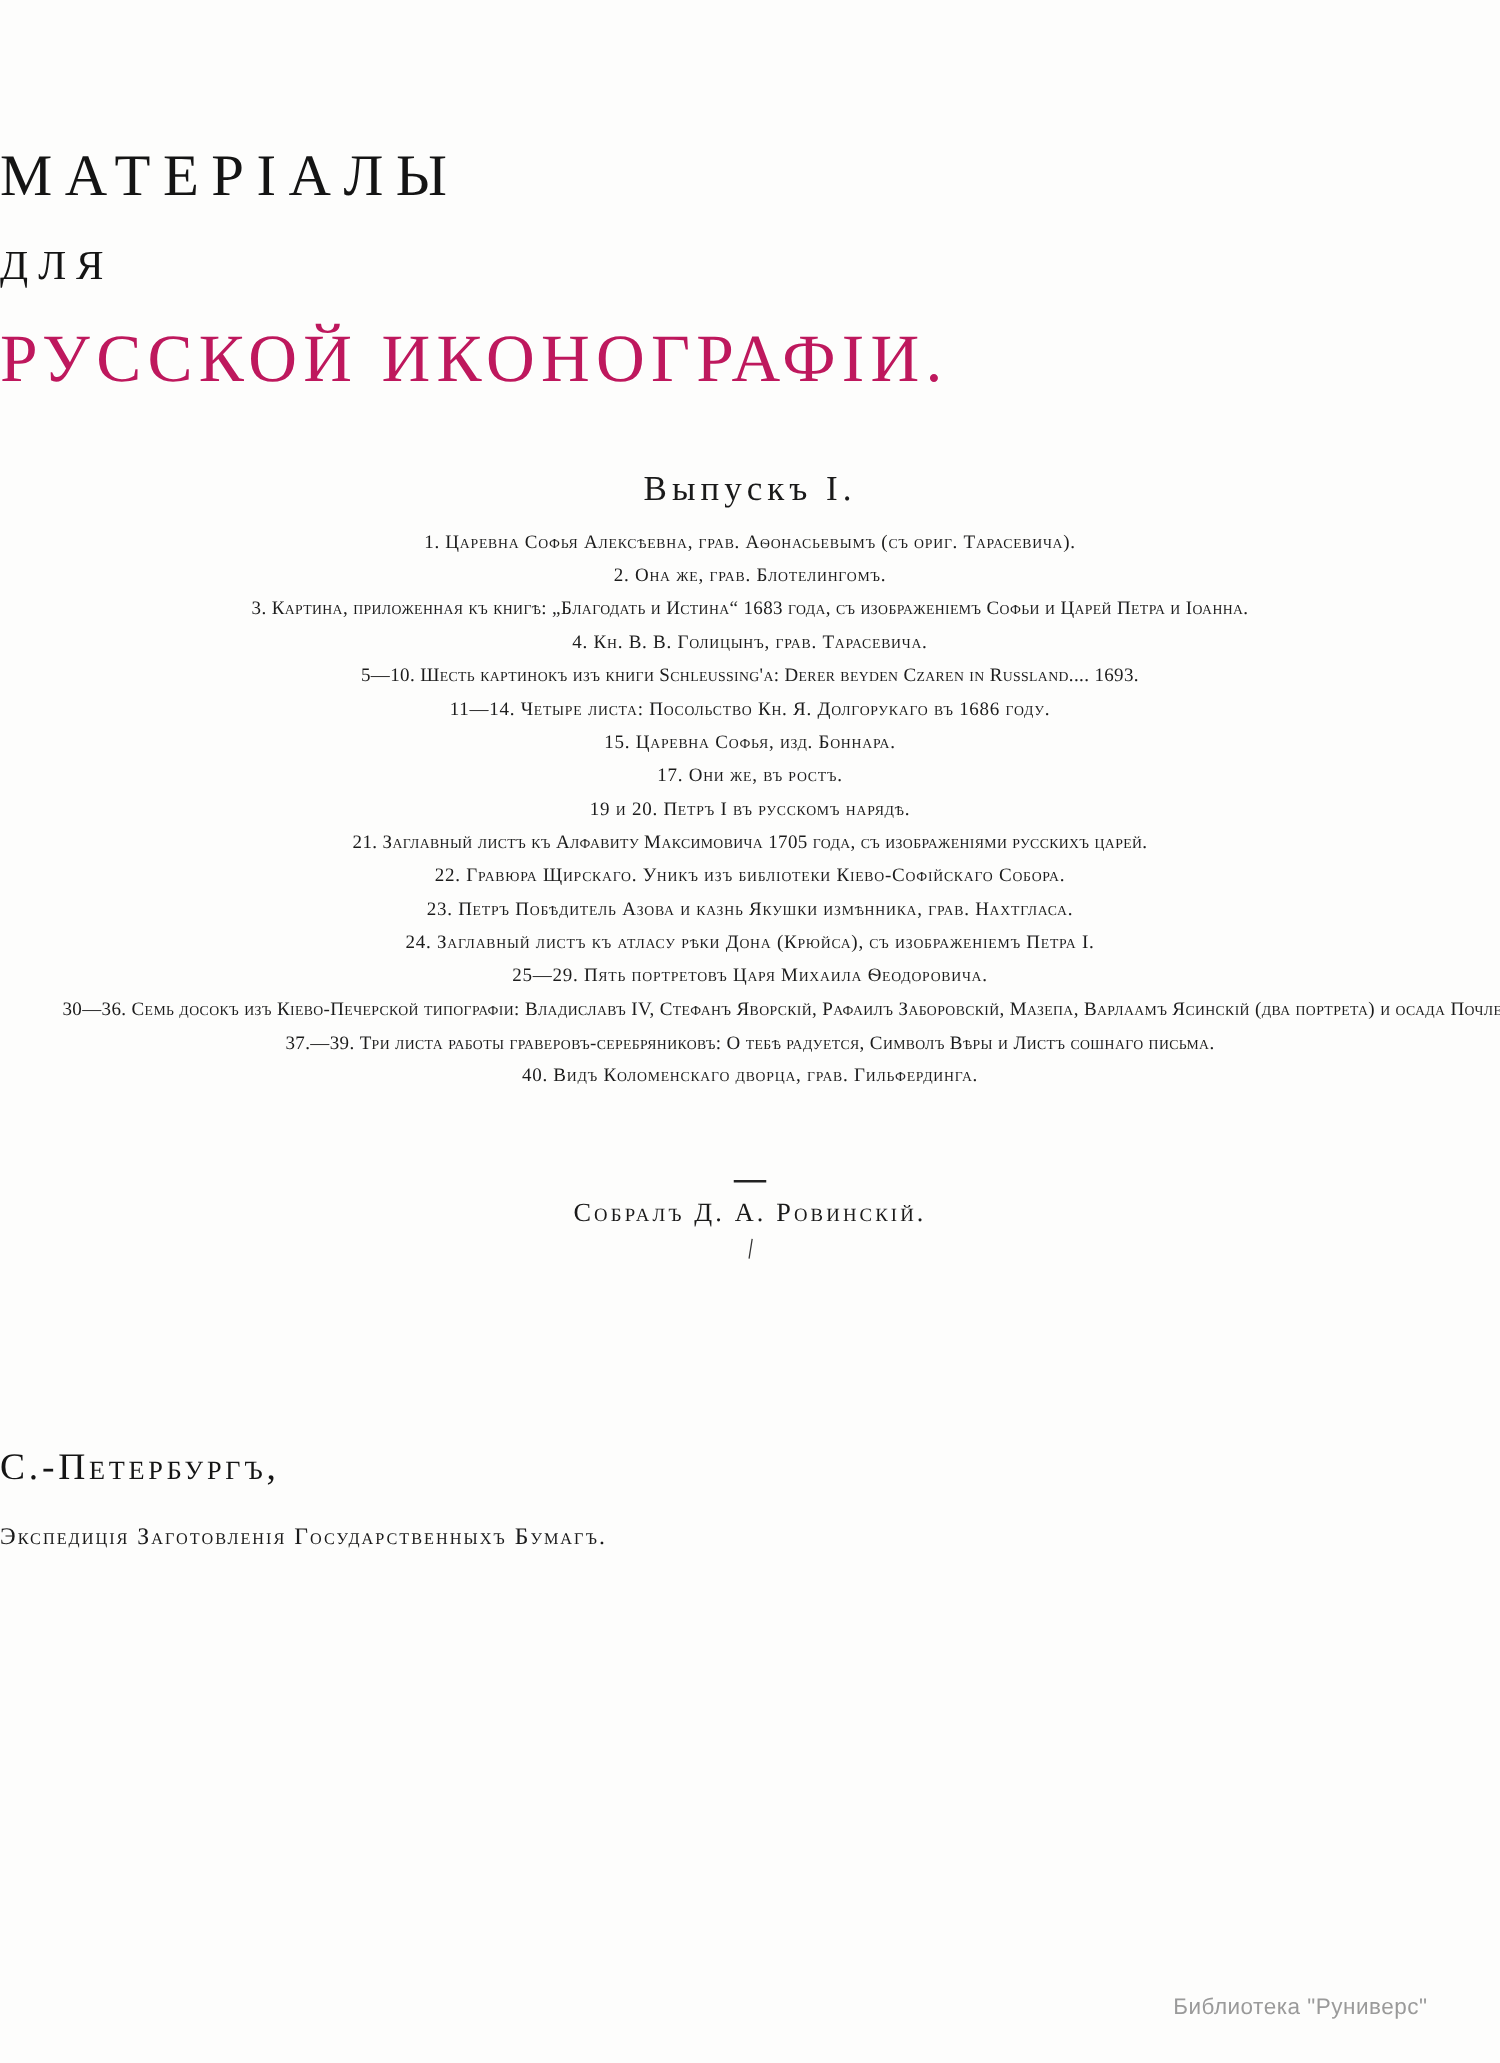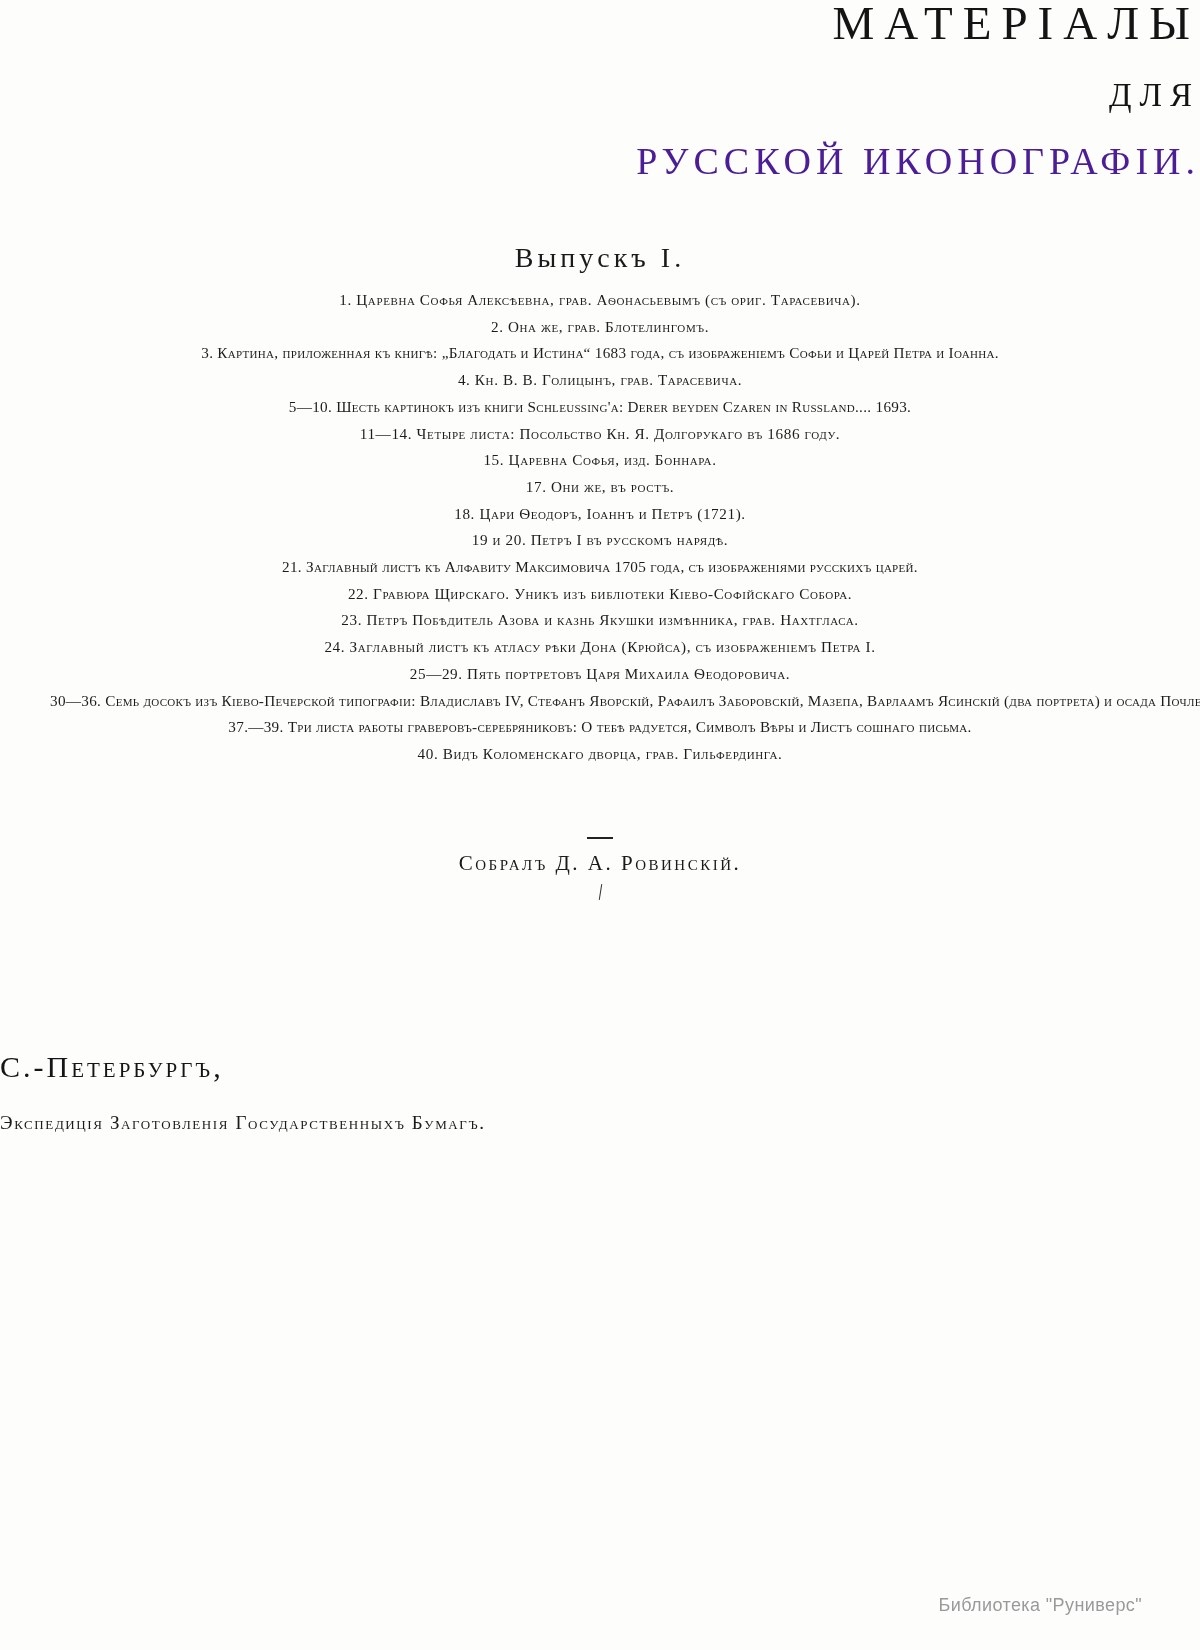--- a/index.html
+++ b/index.html
@@ -19,42 +19,43 @@
     position: relative;
     width: 1200px;
     height: 1650px;
     box-sizing: border-box;
     padding: 0;
     background: #fdfdfc;
   }
 
   
   .title-block {
-    text-align: right;
+    text-align: left;
+    padding-top: 118px;
   }
   .title-line-1 {
     font-size: 47px;
     letter-spacing: 10px;
     line-height: 1;
     font-weight: 400;
     color: #141414;
   }
   .title-line-2 {
     font-size: 33px;
     letter-spacing: 8px;
     margin-top: 32px;
     line-height: 1;
     color: #141414;
   }
   .title-line-3 {
-    font-size: 38px;
+    font-size: 54px;
     letter-spacing: 5px;
     margin-top: 30px;
     line-height: 1;
-    color: #4c1d95;
+    color: #be185d;
   }
 
   
   .issue {
     text-align: center;
     margin-top: 62px;
     font-size: 28px;
     letter-spacing: 4px;
     color: #1a1a1a;
   }
@@ -155,21 +156,20 @@
 
   <div class="contents">
     <div class="contents-item">1. Царевна Софья Алексѣевна, грав. Аѳонасьевымъ (съ ориг. Тарасевича).</div>
     <div class="contents-item">2. Она же, грав. Блотелингомъ.</div>
     <div class="contents-item wide">3. Картина, приложенная къ книгѣ: „Благодать и Истина“ 1683 года, съ изображеніемъ Софьи и Царей Петра и Іоанна.</div>
     <div class="contents-item">4. Кн. В. В. Голицынъ, грав. Тарасевича.</div>
     <div class="contents-item wide">5—10. Шесть картинокъ изъ книги Schleussing'a: Derer beyden Czaren in Russland.... 1693.</div>
     <div class="contents-item">11—14. Четыре листа: Посольство Кн. Я. Долгорукаго въ 1686 году.</div>
     <div class="contents-item">15. Царевна Софья, изд. Боннара.</div>
     <div class="contents-item">17. Они же, въ ростъ.</div>
-    <div class="contents-item">18. Цари Ѳеодоръ, Іоаннъ и Петръ (1721).</div>
     <div class="contents-item">19 и 20. Петръ I въ русскомъ нарядѣ.</div>
     <div class="contents-item wide">21. Заглавный листъ къ Алфавиту Максимовича 1705 года, съ изображеніями русскихъ царей.</div>
     <div class="contents-item">22. Гравюра Щирскаго. Уникъ изъ библіотеки Кіево-Софійскаго Собора.</div>
     <div class="contents-item">23. Петръ Побѣдитель Азова и казнь Якушки измѣнника, грав. Нахтгласа.</div>
     <div class="contents-item">24. Заглавный листъ къ атласу рѣки Дона (Крюйса), съ изображеніемъ Петра I.</div>
     <div class="contents-item">25—29. Пять портретовъ Царя Михаила Ѳеодоровича.</div>
     <div class="contents-item wide">30—36. Семь досокъ изъ Кіево-Печерской типографіи: Владиславъ IV, Стефанъ Яворскій, Рафаилъ Заборовскій, Мазепа, Варлаамъ Ясинскій (два портрета) и осада Почлевской Лавры.</div>
     <div class="contents-item wide">37.—39. Три листа работы граверовъ-серебряниковъ: О тебѣ радуется, Символъ Вѣры и Листъ сошнаго письма.</div>
     <div class="contents-item">40. Видъ Коломенскаго дворца, грав. Гильфердинга.</div>
   </div>

